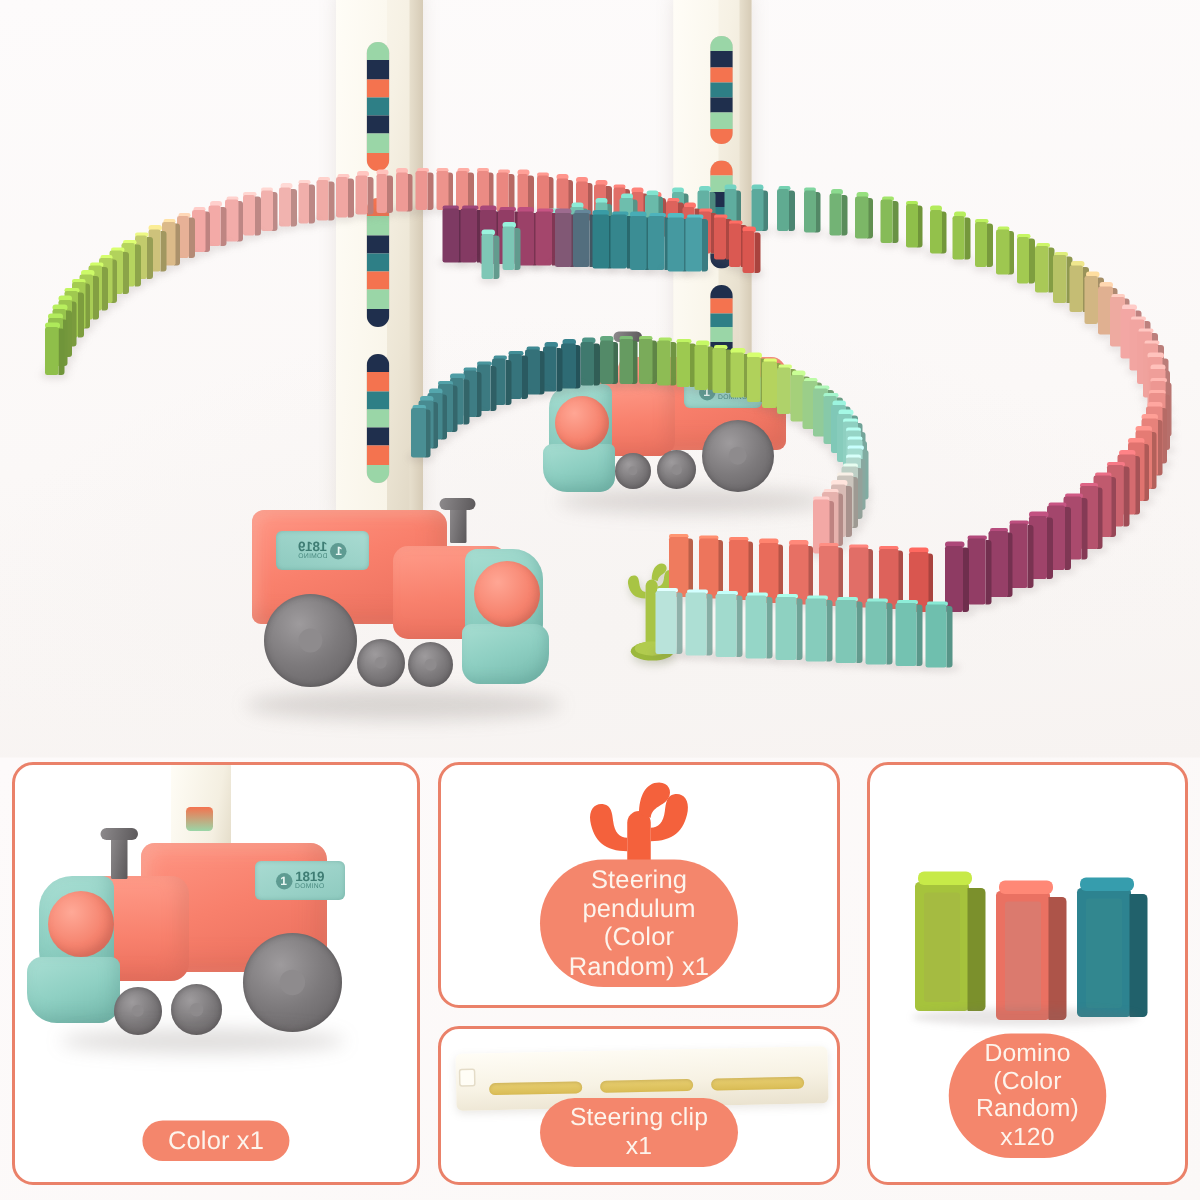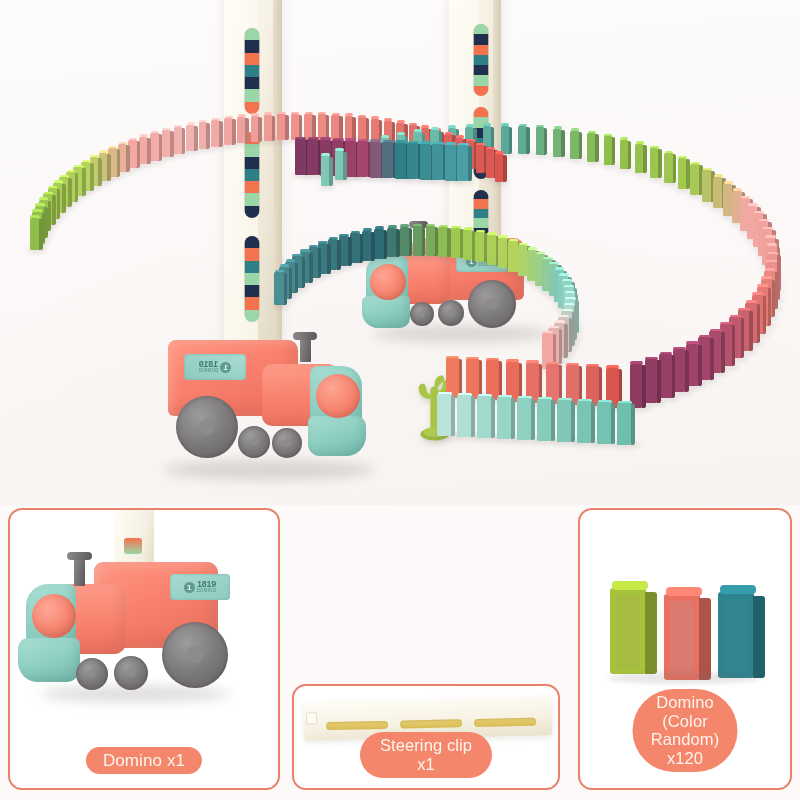--- a/index.html
+++ b/index.html
@@ -1436,23 +1436,38 @@
           <b>1819</b>
           <s>DOMINO</s>
         </span>
       </div>
 
       <div class="wheel" style="left:152px; top:112px; width:66px; height:66px;"></div>
       <div class="wheel" style="left:104px; top:146px; width:34px; height:34px;"></div>
       <div class="wheel" style="left:66px; top:148px; width:32px; height:32px;"></div>
       <div class="tshadow" style="left:30px; top:176px; width:190px; height:16px;"></div>
     </div>
-    <div class="pill" style="bottom:14px;">Domino x1</div>
+    <div class="pill" style="bottom:14px;">Color x1</div>
   </div>
 
+  <div class="panel" style="left:292px; top:508px; width:268px; height:164px;">
+    <div class="panel-art">
+      <svg viewBox="0 0 100 100" width="112" height="112" style="position:absolute; left:50%; top:6px; transform:translateX(-50%);">
+        <g fill="#f4613c">
+          <rect x="43" y="22" width="14" height="58" rx="7"></rect>
+          <path d="M43 46 C30 46 23 40 21 28 C20 21 24 17 29 18 C33.5 18.8 34 23 34.6 28 C35.4 35 38.6 38 43 38 Z"></path>
+          <path d="M57 40 C70 40 77 34 79 22 C80 15 76 11 71 12 C66.5 12.8 66 17 65.4 22 C64.6 29 61.4 32 57 32 Z"></path>
+          <path d="M50 24 C50 13 54 5 62 5 C67.5 5 70 10 67.5 14.5 C65 19 57.5 19.5 57 26 Z"></path>
+          <ellipse cx="50" cy="82" rx="16" ry="6"></ellipse>
+        </g>
+      </svg>
+    </div>
+    <div class="pill" style="bottom:12px;">Steering pendulum
+(Color Random) x1</div>
+  </div>
 
   <div class="panel" style="left:292px; top:684px; width:268px; height:106px;">
     <div class="panel-art">
       <div class="clip" style="left:10px; top:14px; width:248px; height:38px; transform:rotate(-1.2deg);">
         <div class="nub"></div>
         <div class="slot" style="left:22px; width:62px;"></div>
         <div class="slot" style="left:96px; width:62px;"></div>
         <div class="slot" style="left:170px; width:62px;"></div>
       </div>
     </div>

